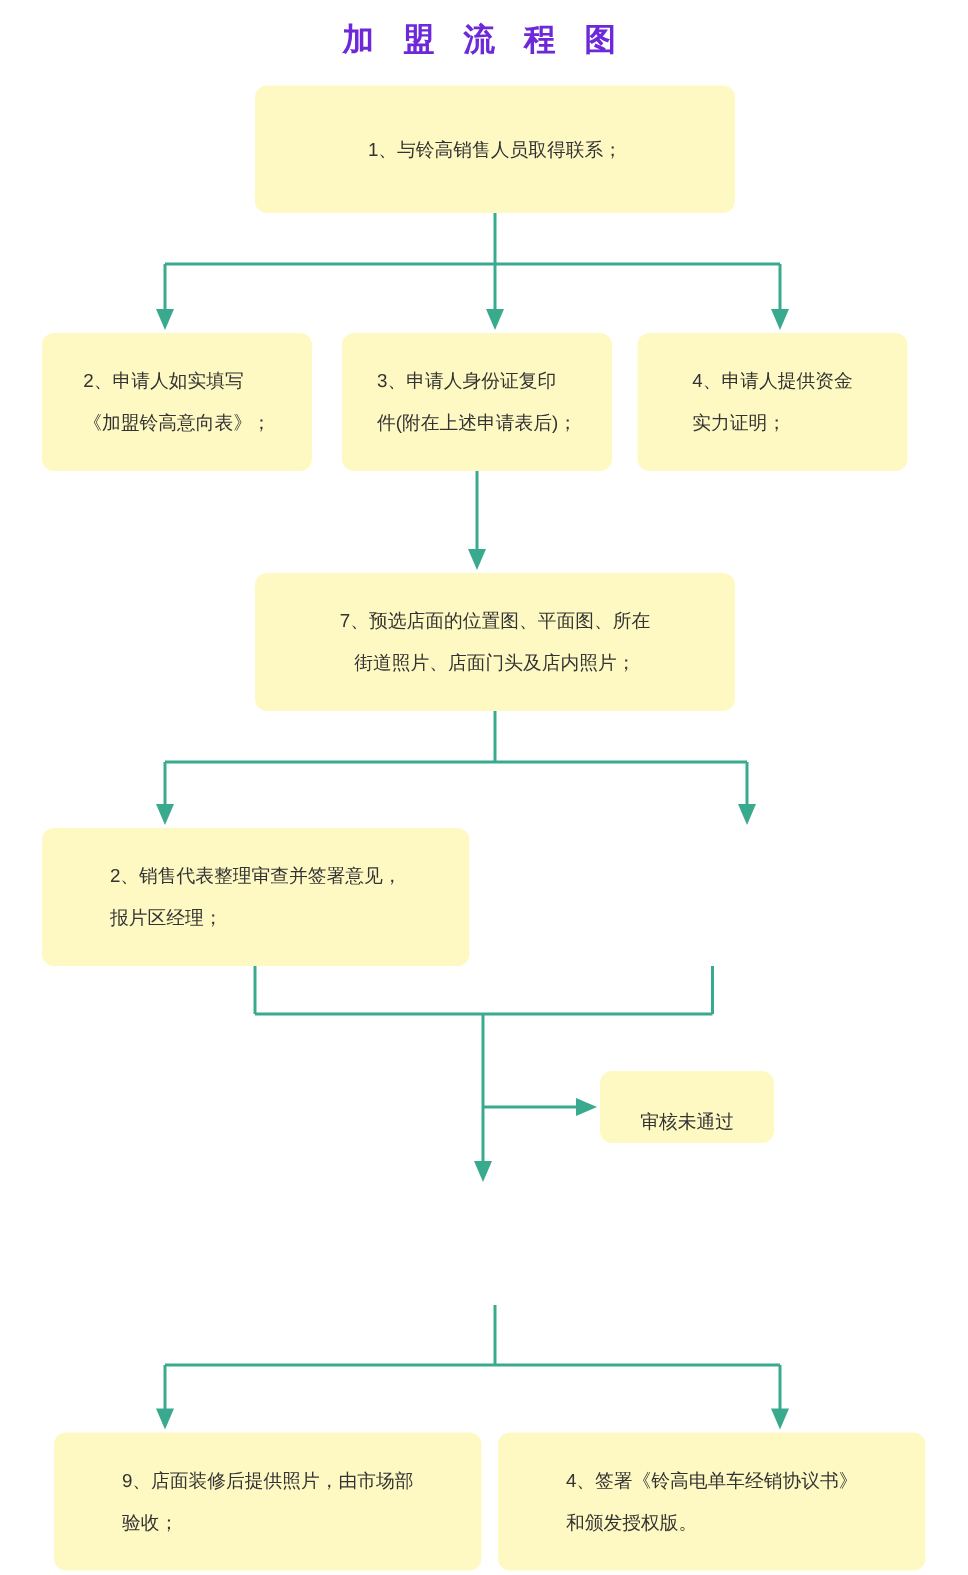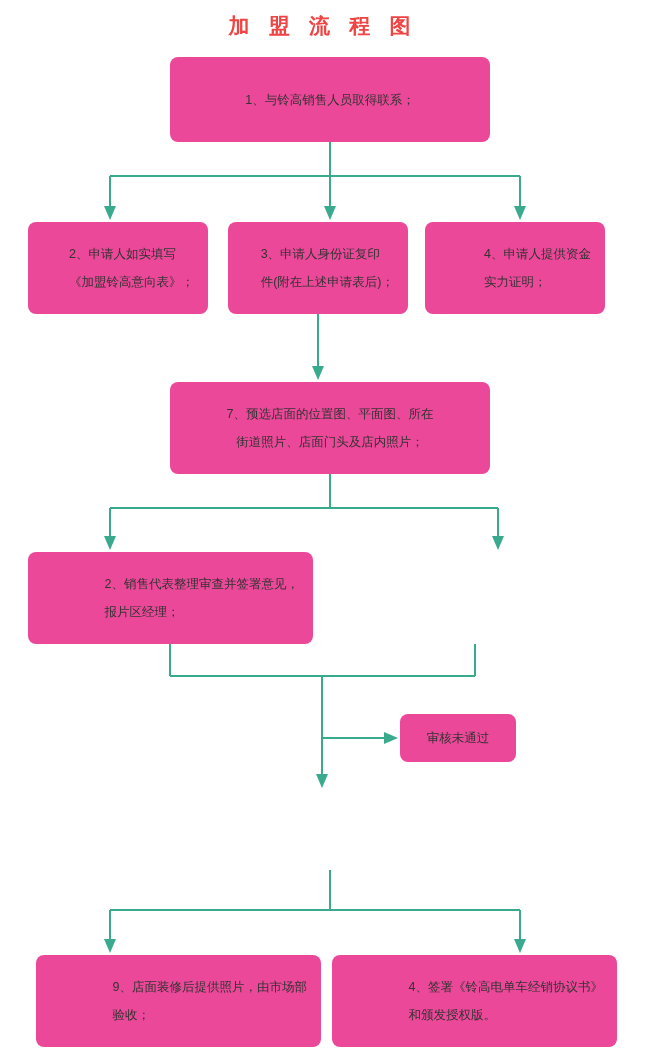--- a/index.html
+++ b/index.html
@@ -22,42 +22,42 @@
     height: 1050px;
   }
   .title {
     position: absolute;
     left: 0;
     top: 12px;
     width: 645px;
     text-align: center;
     font-size: 21px;
     font-weight: bold;
-    color: #ef4444;
+    color: #6d28d9;
     letter-spacing: 6px;
     font-family: "DejaVu Sans", "Liberation Sans", sans-serif;
   }
   .box {
     position: absolute;
     box-sizing: border-box;
-    background: #ec4899;
+    background: #fef9c3;
     border-radius: 8px;
     color: #333333;
     font-size: 12.5px;
     line-height: 28px;
     padding: 0 14px;
     display: flex;
     flex-direction: column;
     justify-content: center;
     align-items: center;
     text-align: center;
     white-space: pre-line;
   }
   .box.left-align {
-    align-items: flex-end;
+    align-items: center;
     text-align: left;
   }
   svg.connectors {
     position: absolute;
     left: 0;
     top: 0;
     width: 645px;
     height: 1050px;
     pointer-events: none;
   }
@@ -135,21 +135,21 @@
     <span>7、预选店面的位置图、平面图、所在
 街道照片、店面门头及店内照片；</span>
   </div>
 
   <div class="box left-align" style="left:28px; top:552px; width:285px; height:92px;">
     <span>2、销售代表整理审查并签署意见，
 报片区经理；</span>
   </div>
 
 
-  <div class="box" style="left:400px; top:714px; width:116px; height:48px;">
+  <div class="box" style="left:400px; top:714px; width:116px; height:48px;justify-content:flex-end;">
     <span>审核未通过</span>
   </div>
 
 
   <div class="box left-align" style="left:36px; top:955px; width:285px; height:92px;">
     <span>9、店面装修后提供照片，由市场部
 验收；</span>
   </div>
 
   <div class="box left-align" style="left:332px; top:955px; width:285px; height:92px;">

